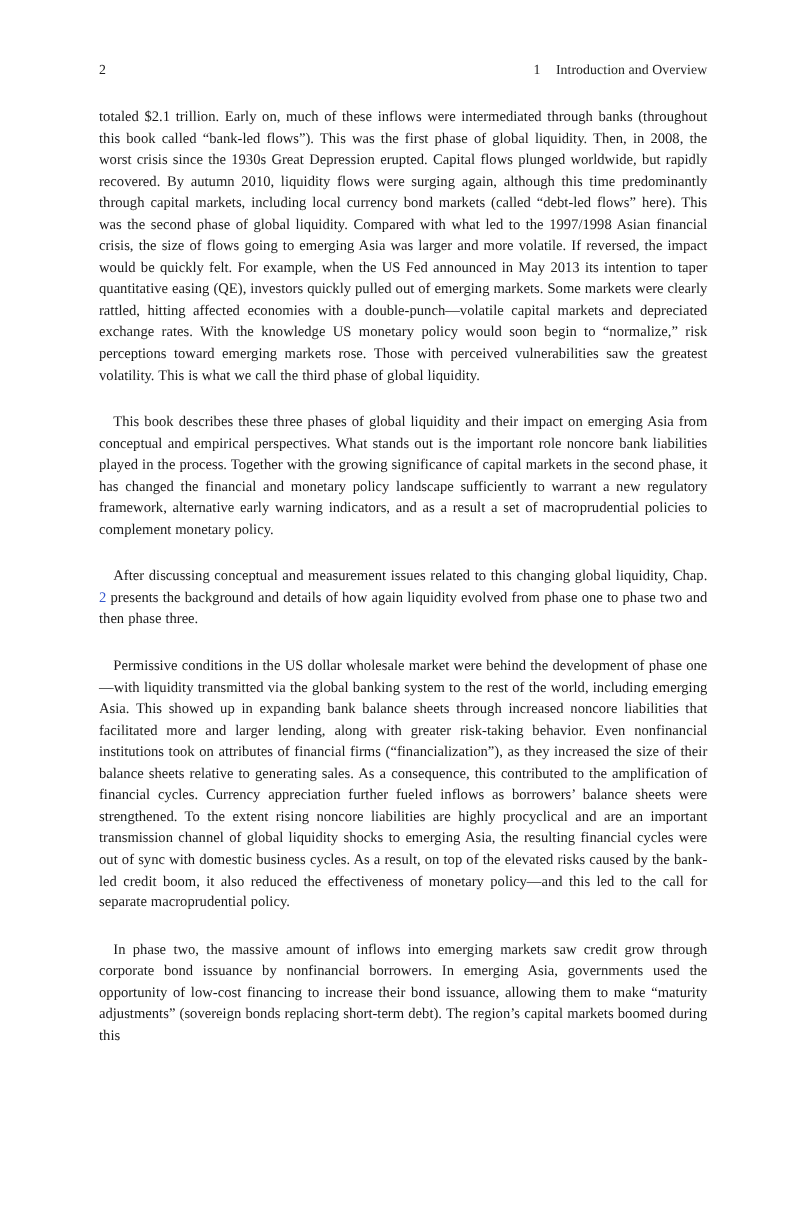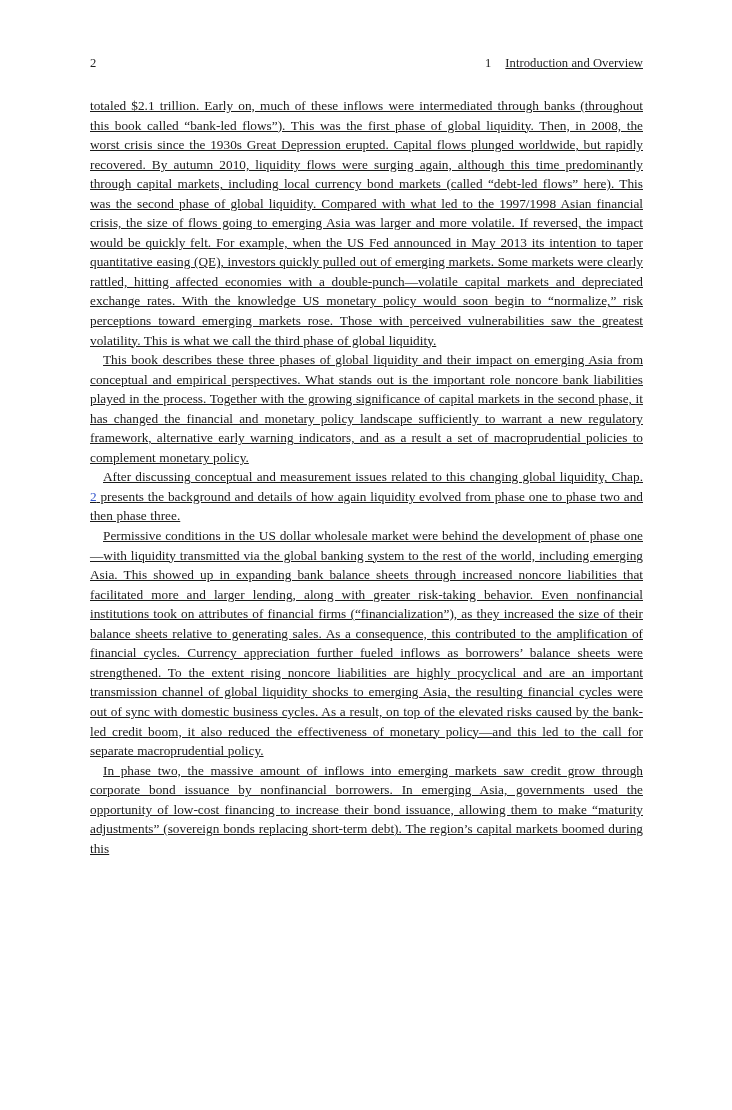--- a/index.html
+++ b/index.html
@@ -50,45 +50,44 @@
   }
 
   .head-chapnum {
     font-size: 12.6px;
     margin-right: 14px;
   }
 
   .head-title {
     font-size: 12.6px;
     letter-spacing: 0.05px;
-    text-decoration: underline;
   }
 
   .textblock {
     position: absolute;
     left: 90px;
     top: 96px;
     width: 553px;
   }
 
   p.para {
     margin: 0;
     padding: 0;
     font-size: 13.3px;
     line-height: 19.55px;
     text-align: justify;
     text-justify: inter-word;
     hyphens: none;
     word-spacing: 0.02em;
     color: #1a1a1a;
-    text-decoration: underline;
   }
 
   p.para.indent {
     text-indent: 13px;
+    margin-top: 23px;
   }
 
   a.xref {
     color: #3355cc;
     text-decoration: none;
   }
 </style>
 </head>
 <body>
 

